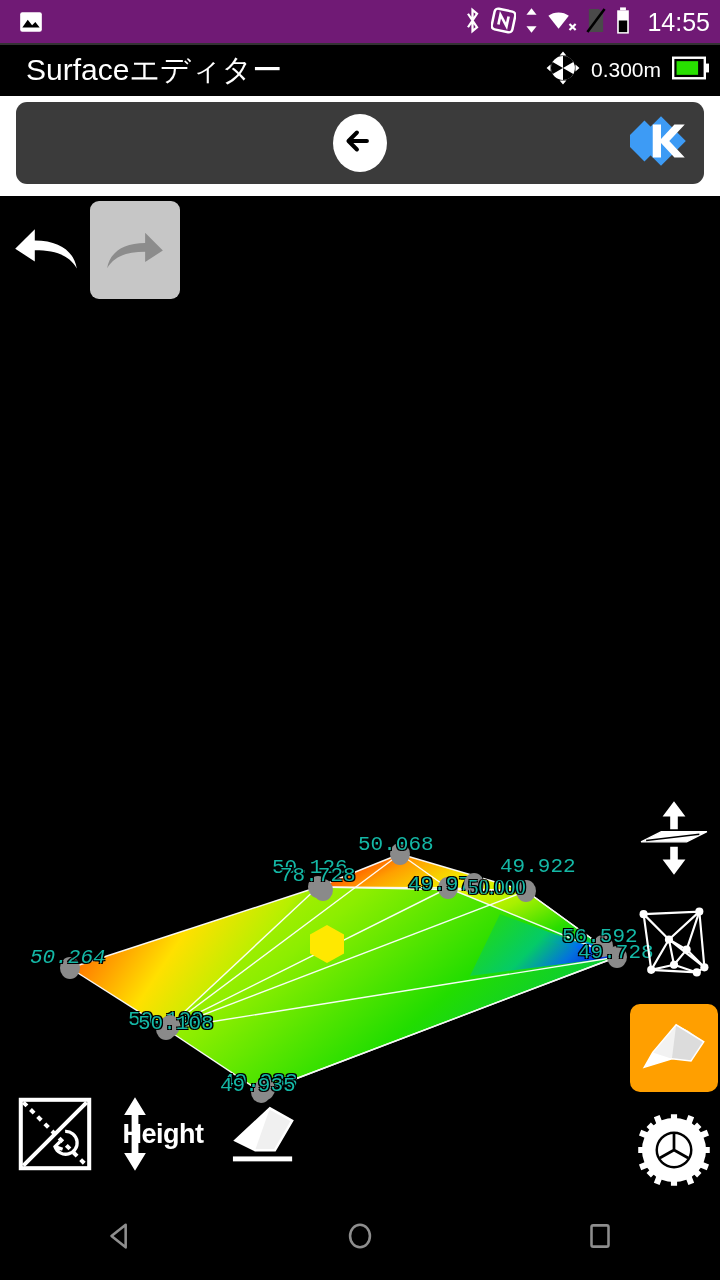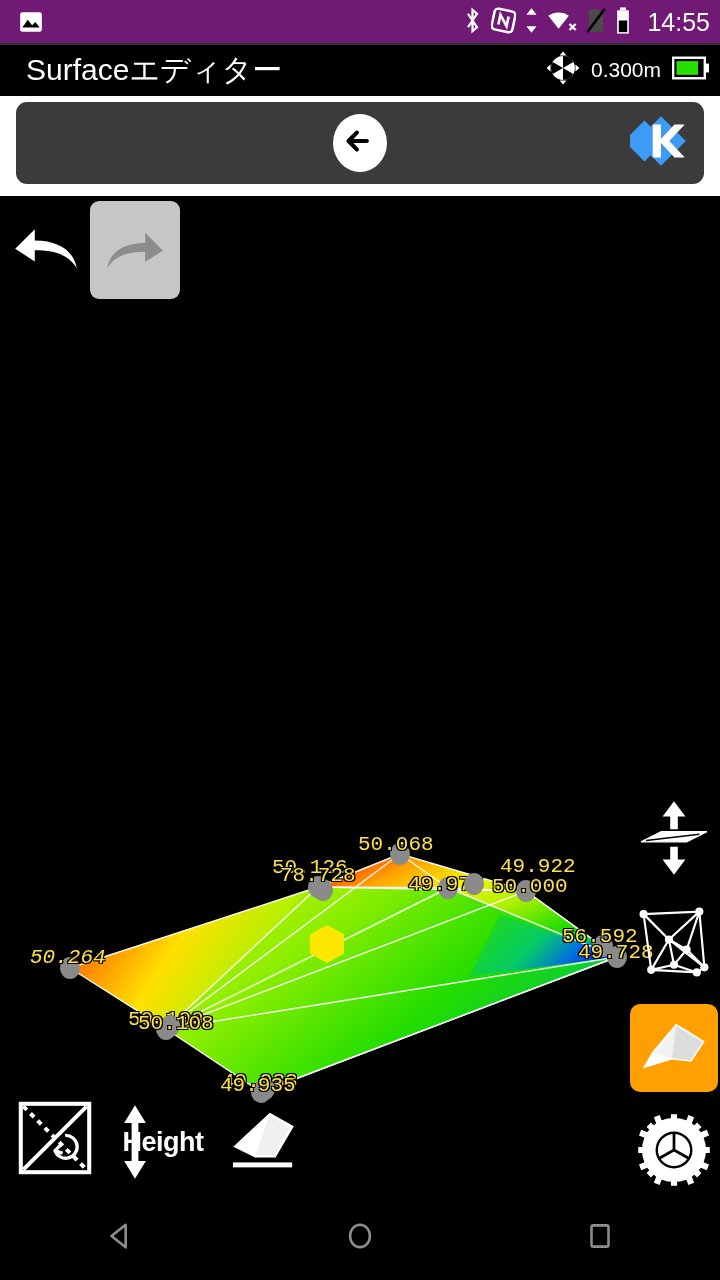--- a/index.html
+++ b/index.html
@@ -81,32 +81,32 @@
     display:flex; flex-direction:column; align-items:center; gap:16px;
   }
   .tool-btn {
     width:88px; height:88px; border-radius:10px;
     display:flex; align-items:center; justify-content:center;
   }
   .tool-btn.active { background:#FF9F00; }
 
   
   .bottom-row {
-    position:absolute; left:0; bottom:16px; width:330px; height:96px;
-    display:flex; align-items:flex-end;
+    position:absolute; left:0; bottom:4px; width:330px; height:96px;
+    display:flex; align-items:flex-start;
   }
   .btm-btn { display:flex; align-items:center; justify-content:center; }
 
   .height-lbl {
     color:#fff; font-size:27px; font-weight:700; letter-spacing:-0.5px;
   }
 
   
   .mesh-label {
-    position:absolute; color:#fde047; font-size:21px;
+    position:absolute; color:#14b8a6; font-size:21px;
     font-family:"Liberation Mono", monospace;
     white-space:nowrap; letter-spacing:0px;
     text-shadow:
       -1.2px -1.2px 0 #000, 1.2px -1.2px 0 #000,
       -1.2px 1.2px 0 #000, 1.2px 1.2px 0 #000;
   }
   .mesh-node {
     position:absolute; width:20px; height:22px; border-radius:50%;
     background:#8a8a8a; transform:translate(-50%,-50%);
   }
@@ -325,21 +325,21 @@
         <div class="mesh-label" style="left: 272px; top: 660px;">50.126</div>
         <div class="mesh-node" style="left: 323px; top: 694px;"></div>
         <div class="mesh-label" style="left: 280px; top: 668px;">78.728</div>
         <div class="mesh-node" style="left: 400px; top: 658px;"></div>
         <div class="mesh-label" style="left: 358px; top: 637px;">50.068</div>
         <div class="mesh-node" style="left: 448px; top: 692px;"></div>
         <div class="mesh-label" style="left: 408px; top: 677px;">49.977</div>
         <div class="mesh-node" style="left: 474px; top: 688px;"></div>
         <div class="mesh-label" style="left: 452px; top: 659px; margin-left: 48px;">49.922</div>
         <div class="mesh-node" style="left: 526px; top: 695px;"></div>
-        <div class="mesh-label" style="left: 492px; top: 679px;">50.000</div>
+        <div class="mesh-label" style="left: 468px; top: 679px; font-family: Liberation Serif, serif;">50.000</div>
         <div class="mesh-node" style="left: 603px; top: 750px;"></div>
         <div class="mesh-label" style="left: 562px; top: 729px;">56.592</div>
         <div class="mesh-node" style="left: 617px; top: 761px;"></div>
         <div class="mesh-label" style="left: 578px; top: 745px;">49.728</div>
       </div>
 
     <div class="tool-col">
 
       <div class="tool-btn">
         <span>

